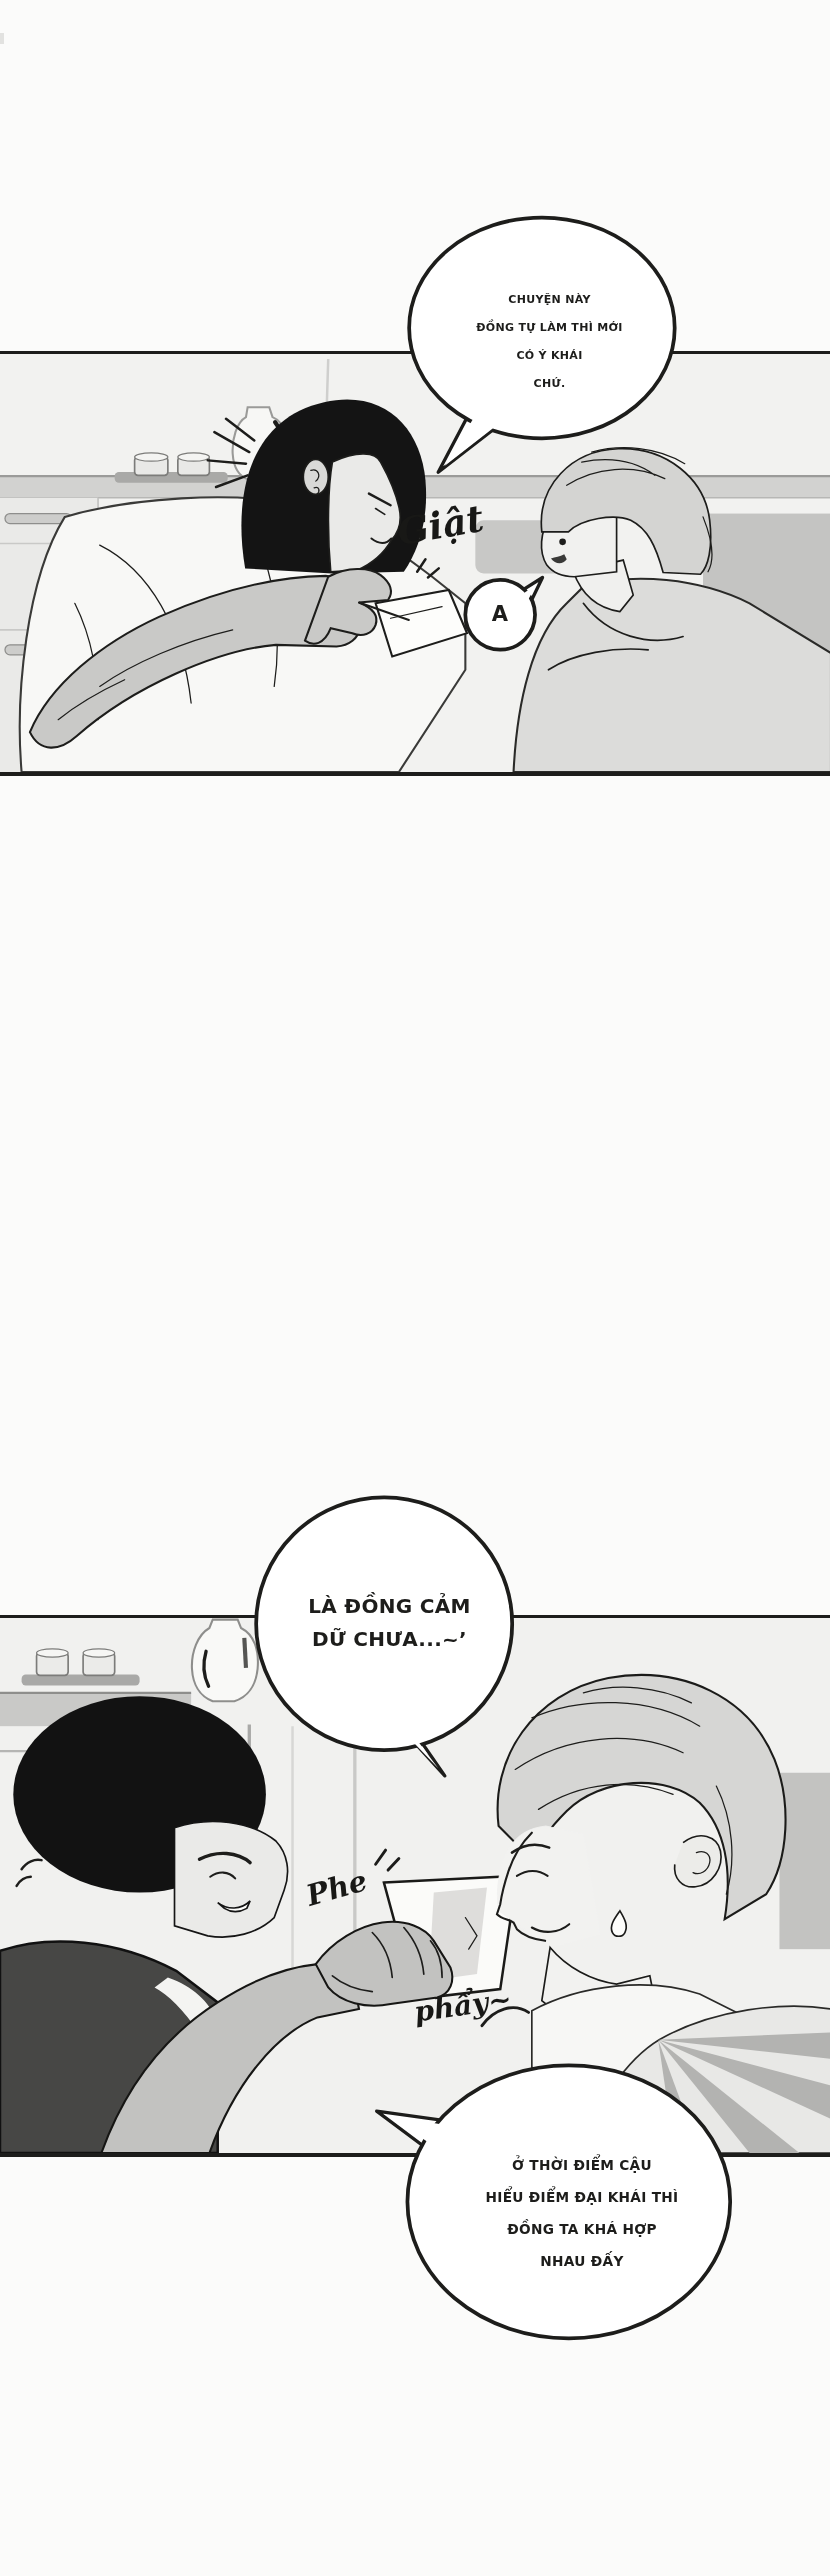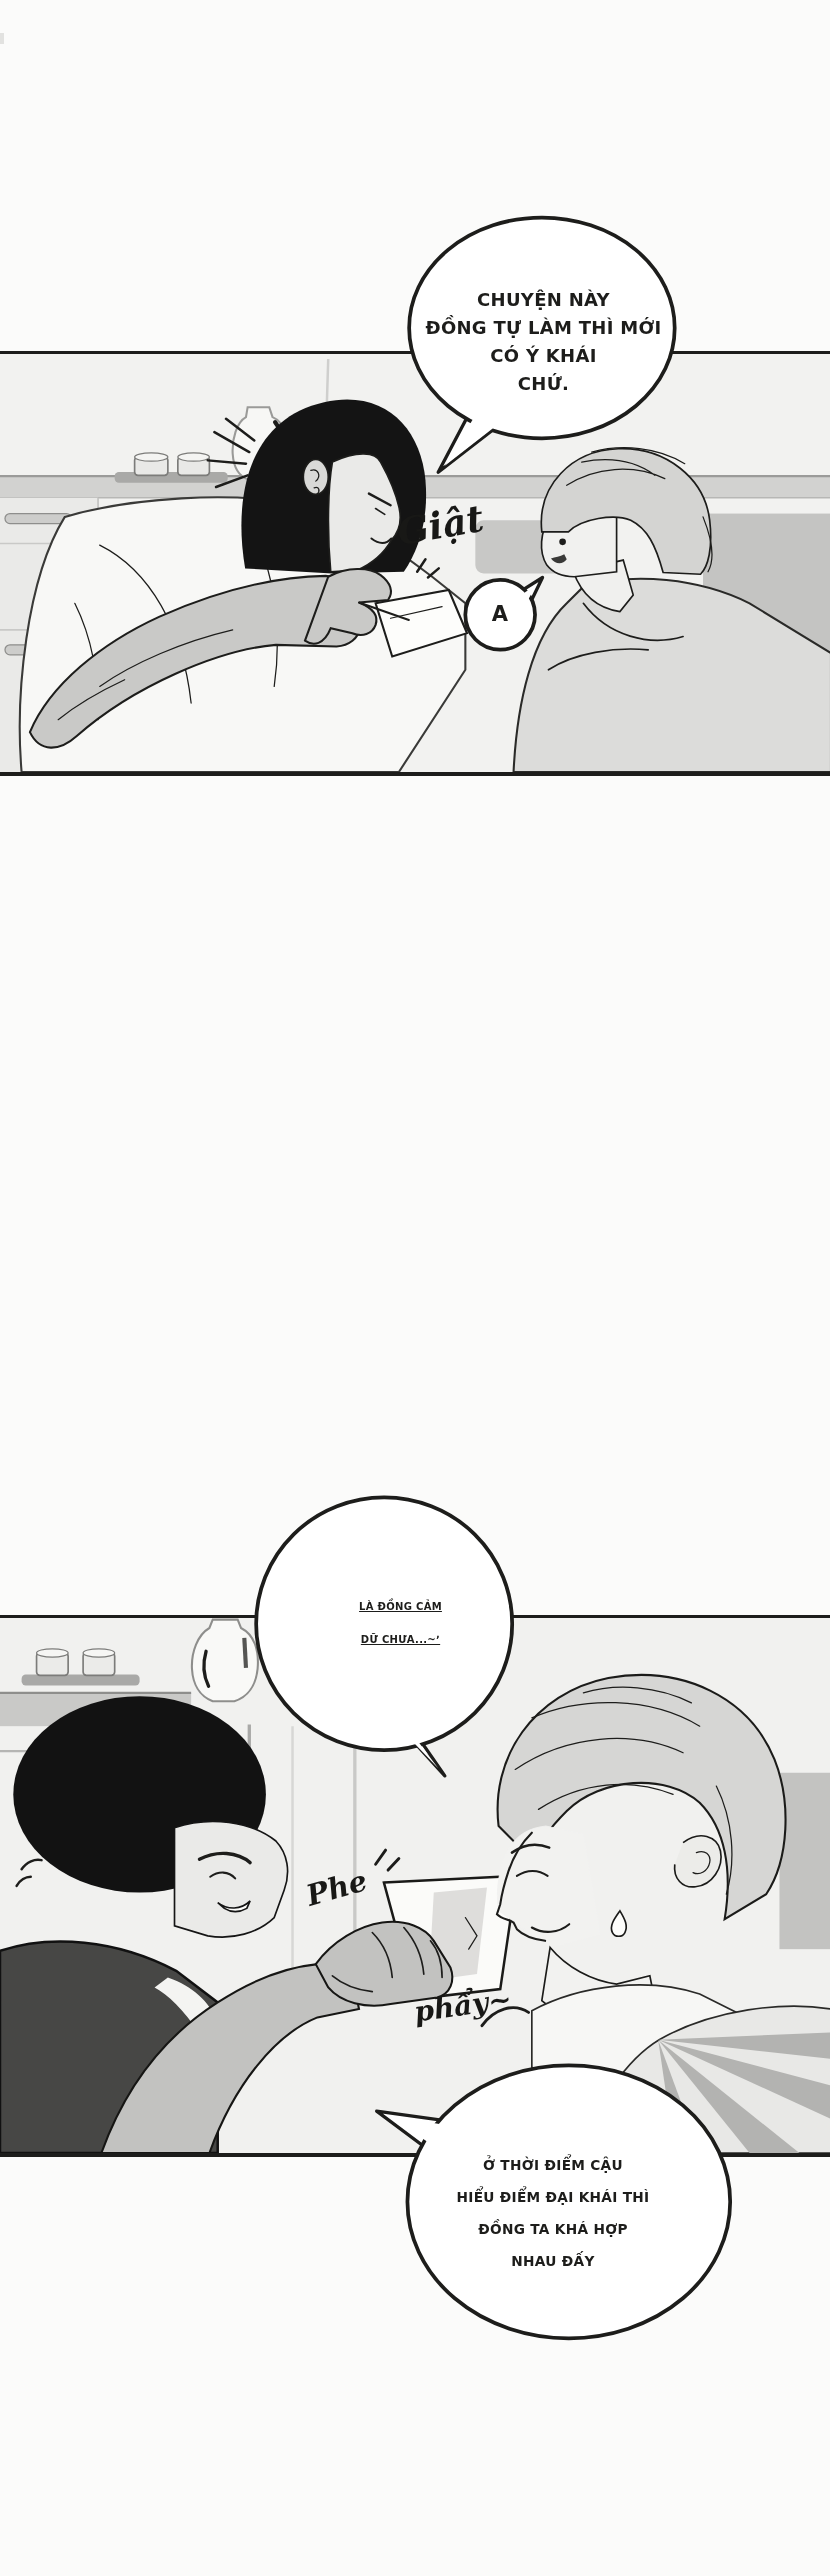--- a/index.html
+++ b/index.html
@@ -10,25 +10,25 @@
          box-sizing:border-box;}
   #panel1{top:351px;height:425px;}
   #panel2{top:1615px;height:542px;}
   .panel svg{display:block;width:100%;height:100%;}
   .k{stroke:#1d1d1b;fill:none;stroke-linecap:round;}
   .bubble{position:absolute;z-index:10;}
   .bubble svg{position:absolute;left:0;top:0;overflow:visible;}
   .bubble .txt{position:absolute;text-align:center;font-weight:bold;
                color:var(--ink,#1d1d1b);letter-spacing:0.3px;}
   #b1{left:405px;top:214px;width:278px;height:266px;}
-  #b1 .txt{left:14px;top:72px;width:249px;font-size:18px;line-height:28px;}
+  #b1 .txt{left:20px;top:72px;width:249px;font-size:11px;line-height:28px;}
   #b2{left:252px;top:1494px;width:266px;height:291px;}
-  #b2 .txt{left:32px;top:96px;width:233px;font-size:10px;line-height:33px;text-decoration:underline;}
+  #b2 .txt{left:21px;top:96px;width:233px;font-size:20px;line-height:33px;}
   #b3{left:370px;top:2062px;width:366px;height:283px;}
-  #b3 .txt{left:41px;top:87px;width:284px;font-size:13.7px;line-height:32px;}
+  #b3 .txt{left:41px;top:87px;width:284px;font-size:13.7px;line-height:32px;padding-left:29px;}
   #exclaim{left:462px;top:575px;width:83px;height:83px;}
   #exclaim .txt{left:0;top:27.4px;width:76px;font-size:21px;letter-spacing:0;}
   .sfx{position:absolute;z-index:5;color:var(--sfxInk,#181816);
        font-family:"DejaVu Serif",serif;font-style:italic;white-space:nowrap;}
   #sfx-giat{left:397px;top:503px;font-size:37px;font-weight:bold;transform:rotate(-10deg);}
   #sfx-phe{left:306px;top:1871px;font-size:29px;font-weight:bold;transform:rotate(-16deg);}
   #sfx-phay{left:414px;top:1989px;font-size:28px;font-weight:bold;transform:rotate(-8deg);}
   .edge-mark{position:absolute;left:0;top:33px;width:4.2px;height:10.8px;background:#e2e2e0;}
 </style>
 </head>

